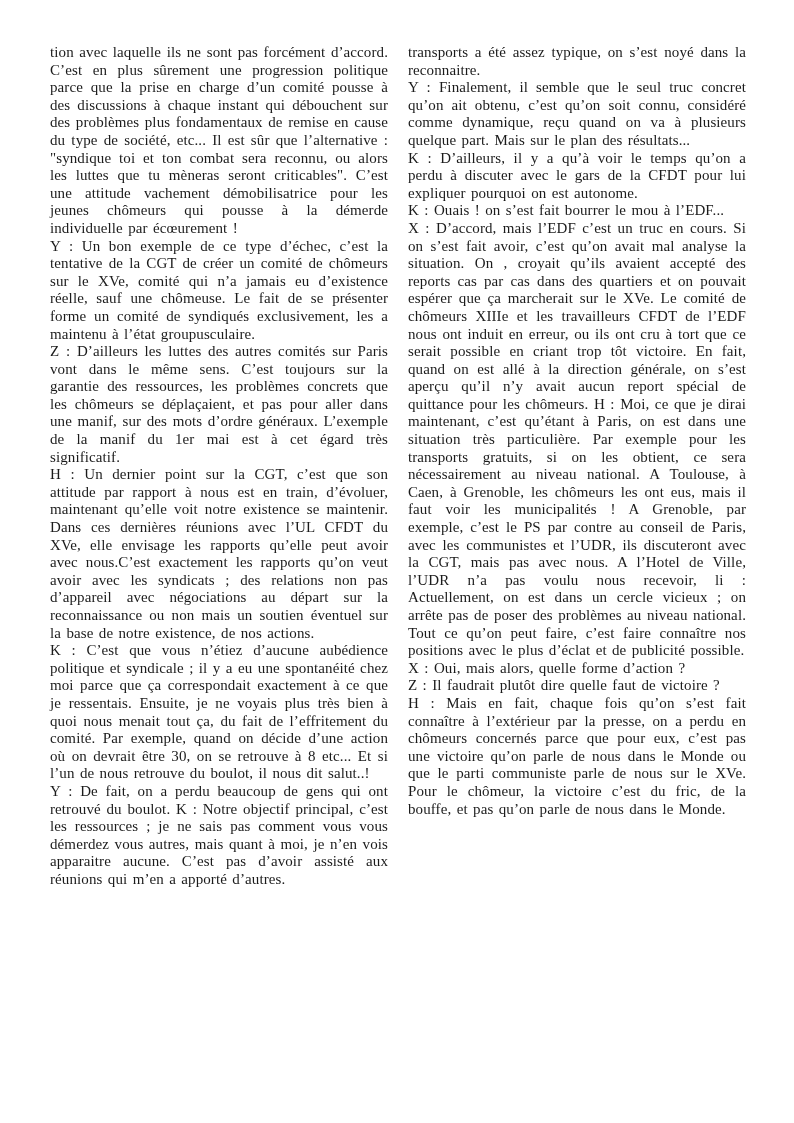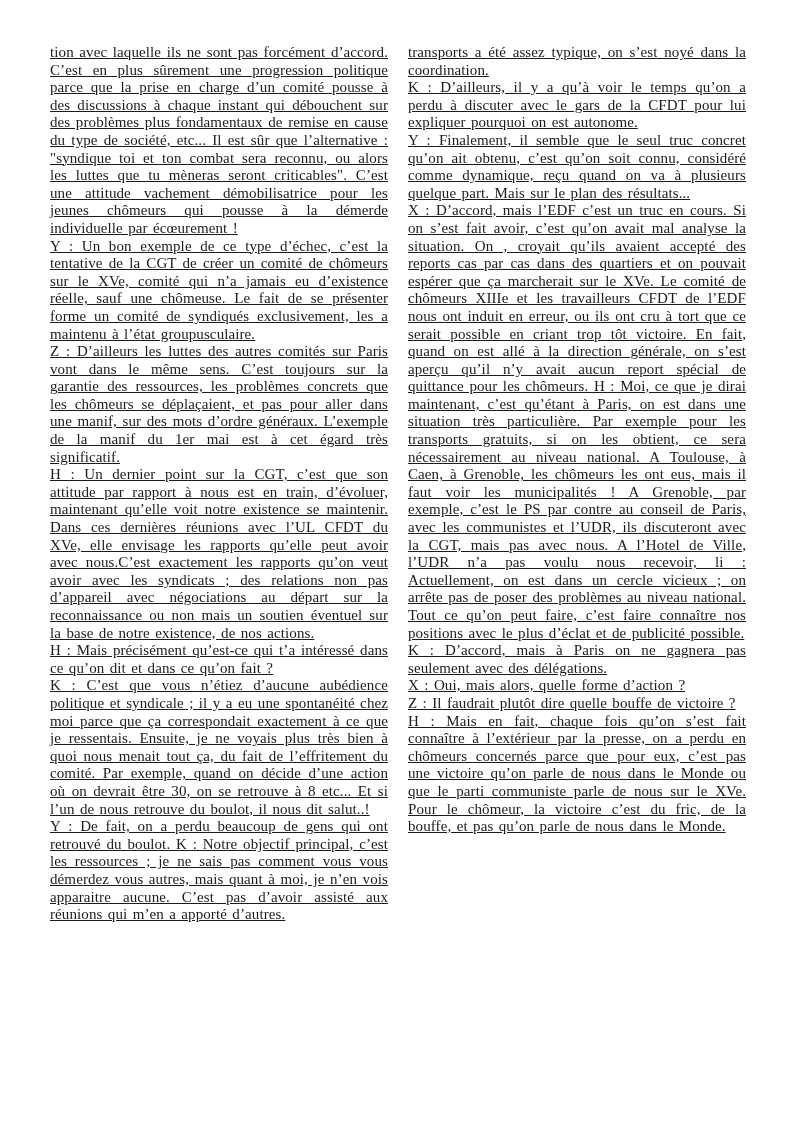--- a/index.html
+++ b/index.html
@@ -24,42 +24,40 @@
     line-height: 17.6px;
     text-align: justify;
     letter-spacing: 0.1px;
     word-spacing: 1.5px;
   }
   .col-left  { left: 50px; }
   .col-right { left: 408px; }
   .column p {
     margin: 0;
     padding: 0;
-    text-decoration: underline;
   }
 </style>
 </head>
 <body>
 
 <div class="page">
 
   <div class="column col-left">
     <p>tion avec laquelle ils ne sont pas forcément d’accord. C’est en plus sûrement une progression politique parce que la prise en charge d’un comité pousse à des discussions à chaque instant qui débouchent sur des problèmes plus fondamentaux de remise en cause du type de société, etc... Il est sûr que l’alternative : "syndique toi et ton combat sera reconnu, ou alors les luttes que tu mèneras seront criticables". C’est une attitude vachement démobilisatrice pour les jeunes chômeurs qui pousse à la démerde individuelle par écœurement !</p>
     <p>Y : Un bon exemple de ce type d’échec, c’est la tentative de la CGT de créer un comité de chômeurs sur le XVe, comité qui n’a jamais eu d’existence réelle, sauf une chômeuse. Le fait de se présenter forme un comité de syndiqués exclusivement, les a maintenu à l’état groupusculaire.</p>
     <p>Z : D’ailleurs les luttes des autres comités sur Paris vont dans le même sens. C’est toujours sur la garantie des ressources, les problèmes concrets que les chômeurs se déplaçaient, et pas pour aller dans une manif, sur des mots d’ordre généraux. L’exemple de la manif du 1er mai est à cet égard très significatif.</p>
     <p>H : Un dernier point sur la CGT, c’est que son attitude par rapport à nous est en train, d’évoluer, maintenant qu’elle voit notre existence se maintenir. Dans ces dernières réunions avec l’UL CFDT du XVe, elle envisage les rapports qu’elle peut avoir avec nous.C’est exactement les rapports qu’on veut avoir avec les syndicats ; des relations non pas d’appareil avec négociations au départ sur la reconnaissance ou non mais un soutien éventuel sur la base de notre existence, de nos actions.</p>
-    <p>H : Mais précisément qu’est-ce qui t’a intéressé dans ce qu’on dit et dans ce qu’on fait ?</p>
     <p>K : C’est que vous n’étiez d’aucune aubédience politique et syndicale ; il y a eu une spontanéité chez moi parce que ça correspondait exactement à ce que je ressentais. Ensuite, je ne voyais plus très bien à quoi nous menait tout ça, du fait de l’effritement du comité. Par exemple, quand on décide d’une action où on devrait être 30, on se retrouve à 8 etc... Et si l’un de nous retrouve du boulot, il nous dit salut..!</p>
     <p>Y : De fait, on a perdu beaucoup de gens qui ont retrouvé du boulot. K : Notre objectif principal, c’est les ressources ; je ne sais pas comment vous vous démerdez vous autres, mais quant à moi, je n’en vois apparaitre aucune. C’est pas d’avoir assisté aux réunions qui m’en a apporté d’autres.</p>
   </div>
 
   <div class="column col-right">
-    <p>transports a été assez typique, on s’est noyé dans la coordination.</p>
+    <p>transports a été assez typique, on s’est noyé dans la reconnaitre.</p>
+    <p>Y : Finalement, il semble que le seul truc concret qu’on ait obtenu, c’est qu’on soit connu, considéré comme dynamique, reçu quand on va à plusieurs quelque part. Mais sur le plan des résultats...</p>
     <p>K : D’ailleurs, il y a qu’à voir le temps qu’on a perdu à discuter avec le gars de la CFDT pour lui expliquer pourquoi on est autonome.</p>
-    <p>Y : Finalement, il semble que le seul truc concret qu’on ait obtenu, c’est qu’on soit connu, considéré comme dynamique, reçu quand on va à plusieurs quelque part. Mais sur le plan des résultats...</p>
+    <p>K : Ouais ! on s’est fait bourrer le mou à l’EDF...</p>
     <p>X : D’accord, mais l’EDF c’est un truc en cours. Si on s’est fait avoir, c’est qu’on avait mal analyse la situation. On , croyait qu’ils avaient accepté des reports cas par cas dans des quartiers et on pouvait espérer que ça marcherait sur le XVe. Le comité de chômeurs XIIIe et les travailleurs CFDT de l’EDF nous ont induit en erreur, ou ils ont cru à tort que ce serait possible en criant trop tôt victoire. En fait, quand on est allé à la direction générale, on s’est aperçu qu’il n’y avait aucun report spécial de quittance pour les chômeurs. H : Moi, ce que je dirai maintenant, c’est qu’étant à Paris, on est dans une situation très particulière. Par exemple pour les transports gratuits, si on les obtient, ce sera nécessairement au niveau national. A Toulouse, à Caen, à Grenoble, les chômeurs les ont eus, mais il faut voir les municipalités ! A Grenoble, par exemple, c’est le PS par contre au conseil de Paris, avec les communistes et l’UDR, ils discuteront avec la CGT, mais pas avec nous. A l’Hotel de Ville, l’UDR n’a pas voulu nous recevoir, li : Actuellement, on est dans un cercle vicieux ; on arrête pas de poser des problèmes au niveau national. Tout ce qu’on peut faire, c’est faire connaître nos positions avec le plus d’éclat et de publicité possible.</p>
-    <p>K : D’accord, mais à Paris on ne gagnera pas seulement avec des délégations.</p>
     <p>X : Oui, mais alors, quelle forme d’action ?</p>
-    <p>Z : Il faudrait plutôt dire quelle bouffe de victoire ?</p>
+    <p>Z : Il faudrait plutôt dire quelle faut de victoire ?</p>
     <p>H : Mais en fait, chaque fois qu’on s’est fait connaître à l’extérieur par la presse, on a perdu en chômeurs concernés parce que pour eux, c’est pas une victoire qu’on parle de nous dans le Monde ou que le parti communiste parle de nous sur le XVe. Pour le chômeur, la victoire c’est du fric, de la bouffe, et pas qu’on parle de nous dans le Monde.</p>
   </div>
 
 </div>
 
 </body></html>

